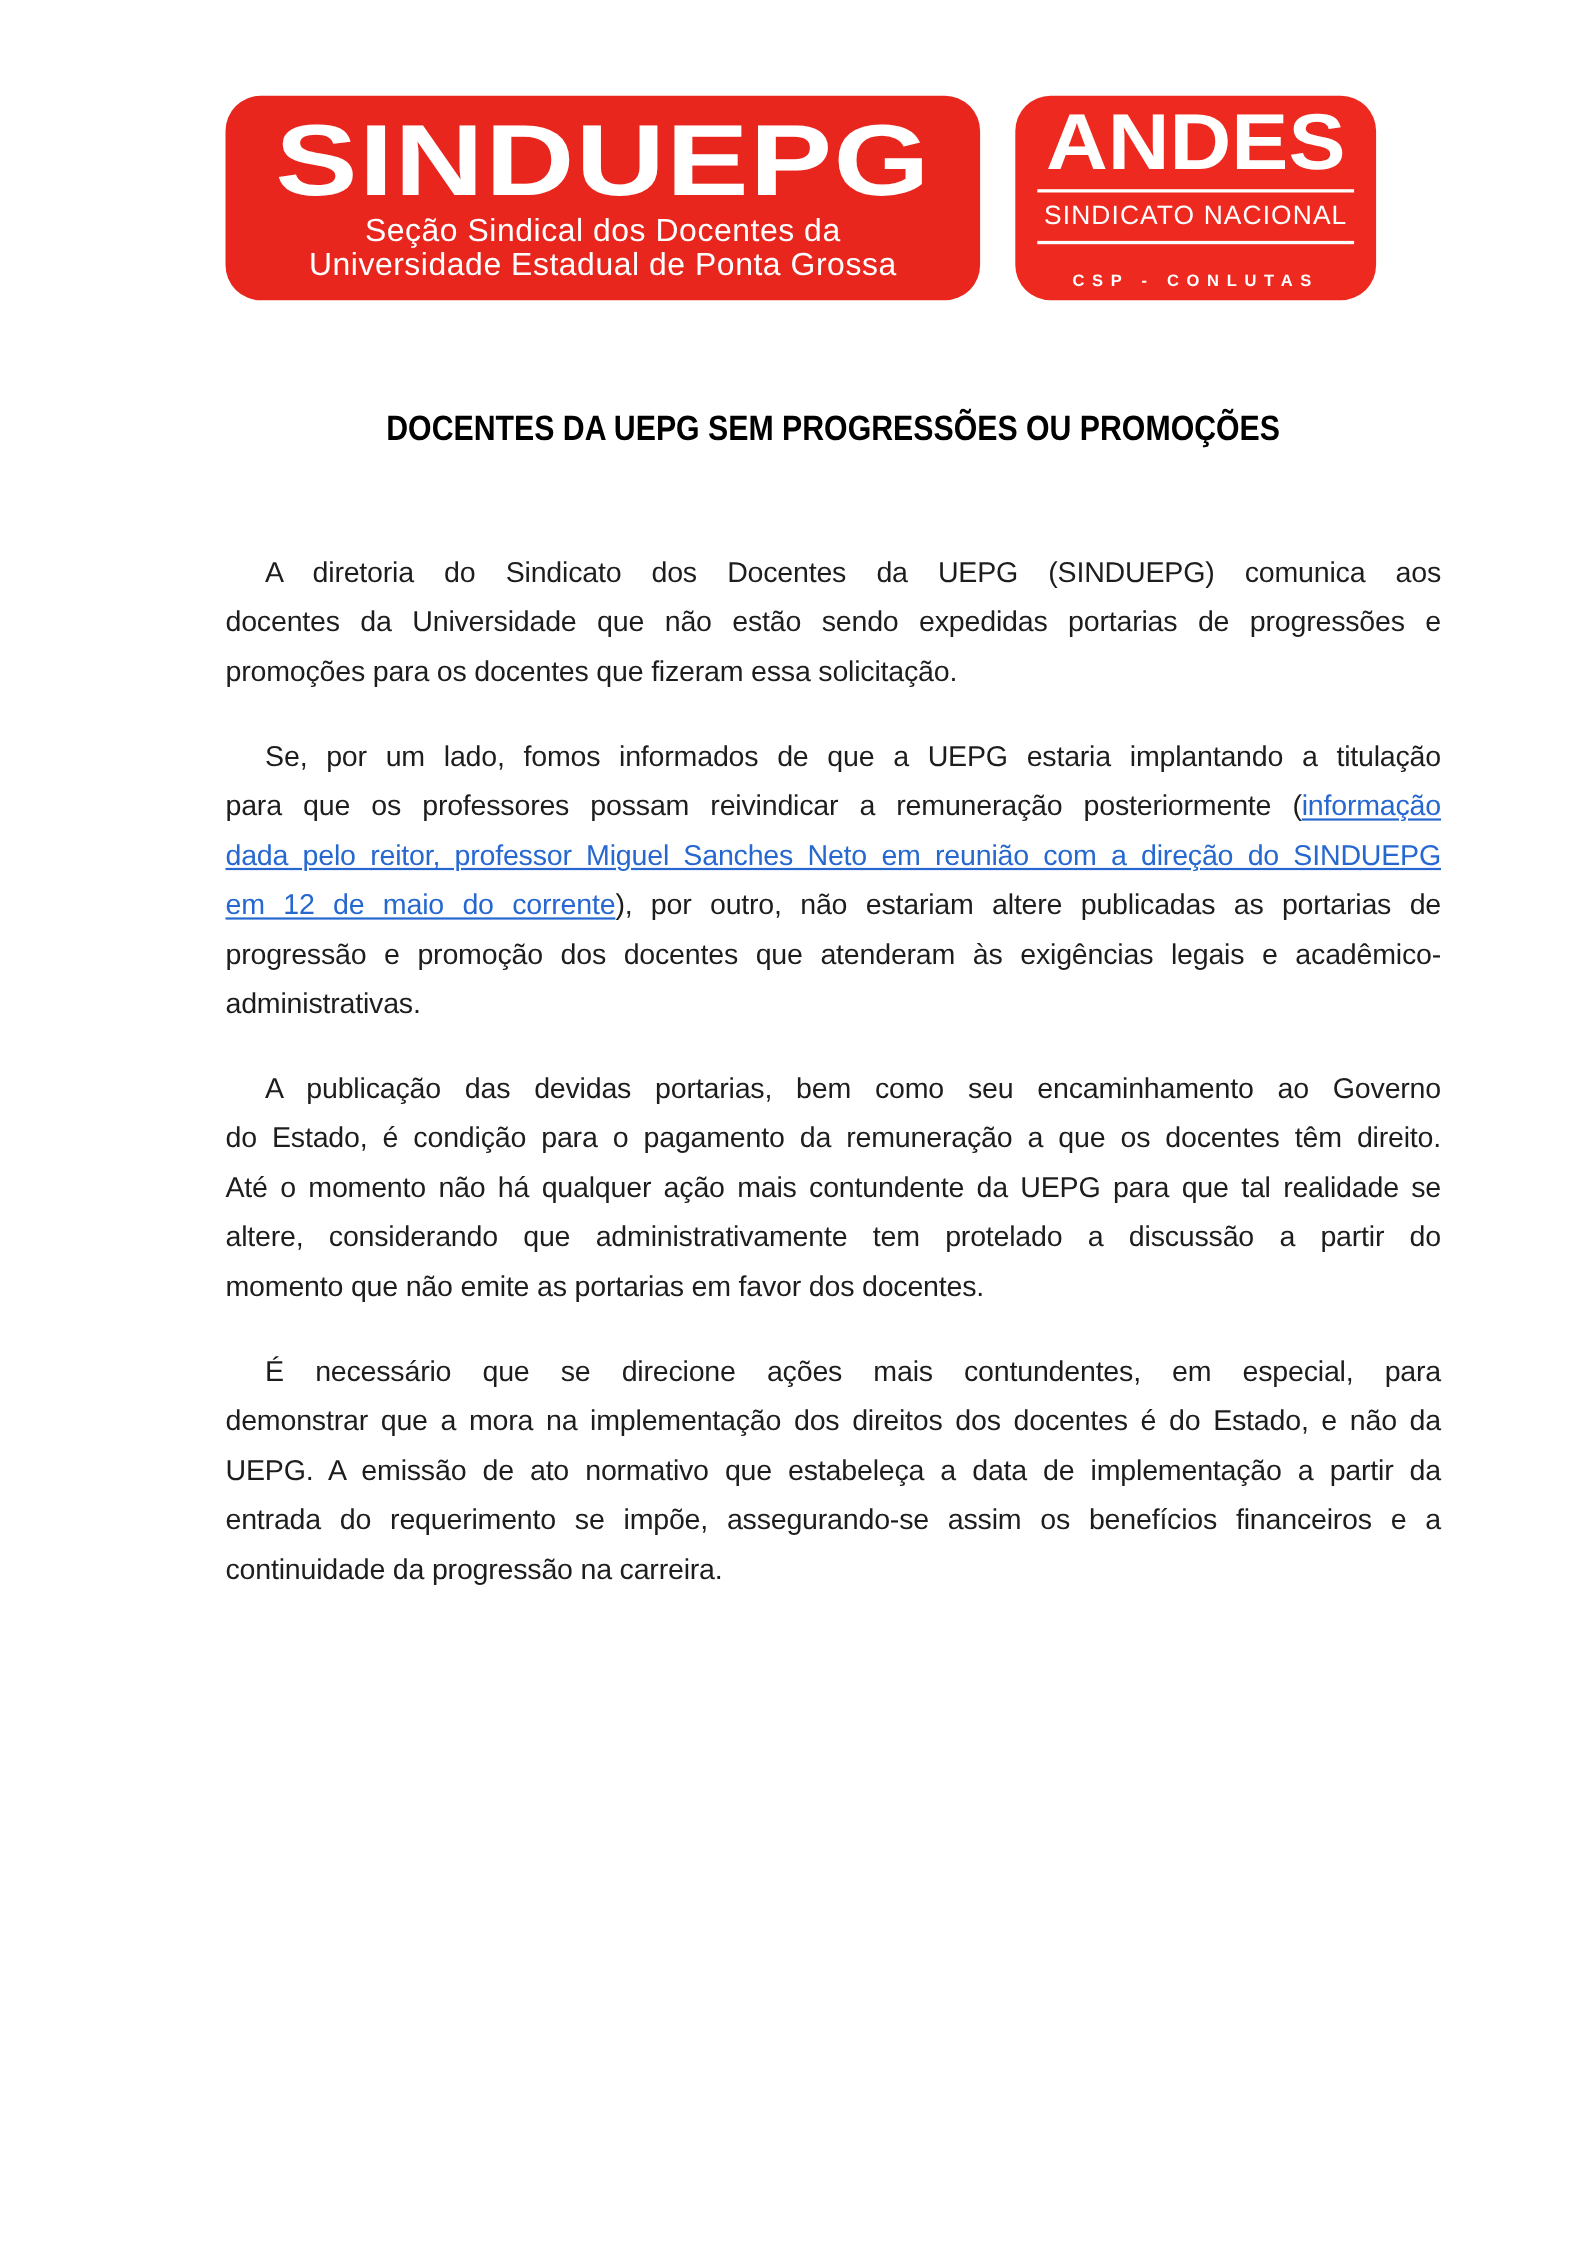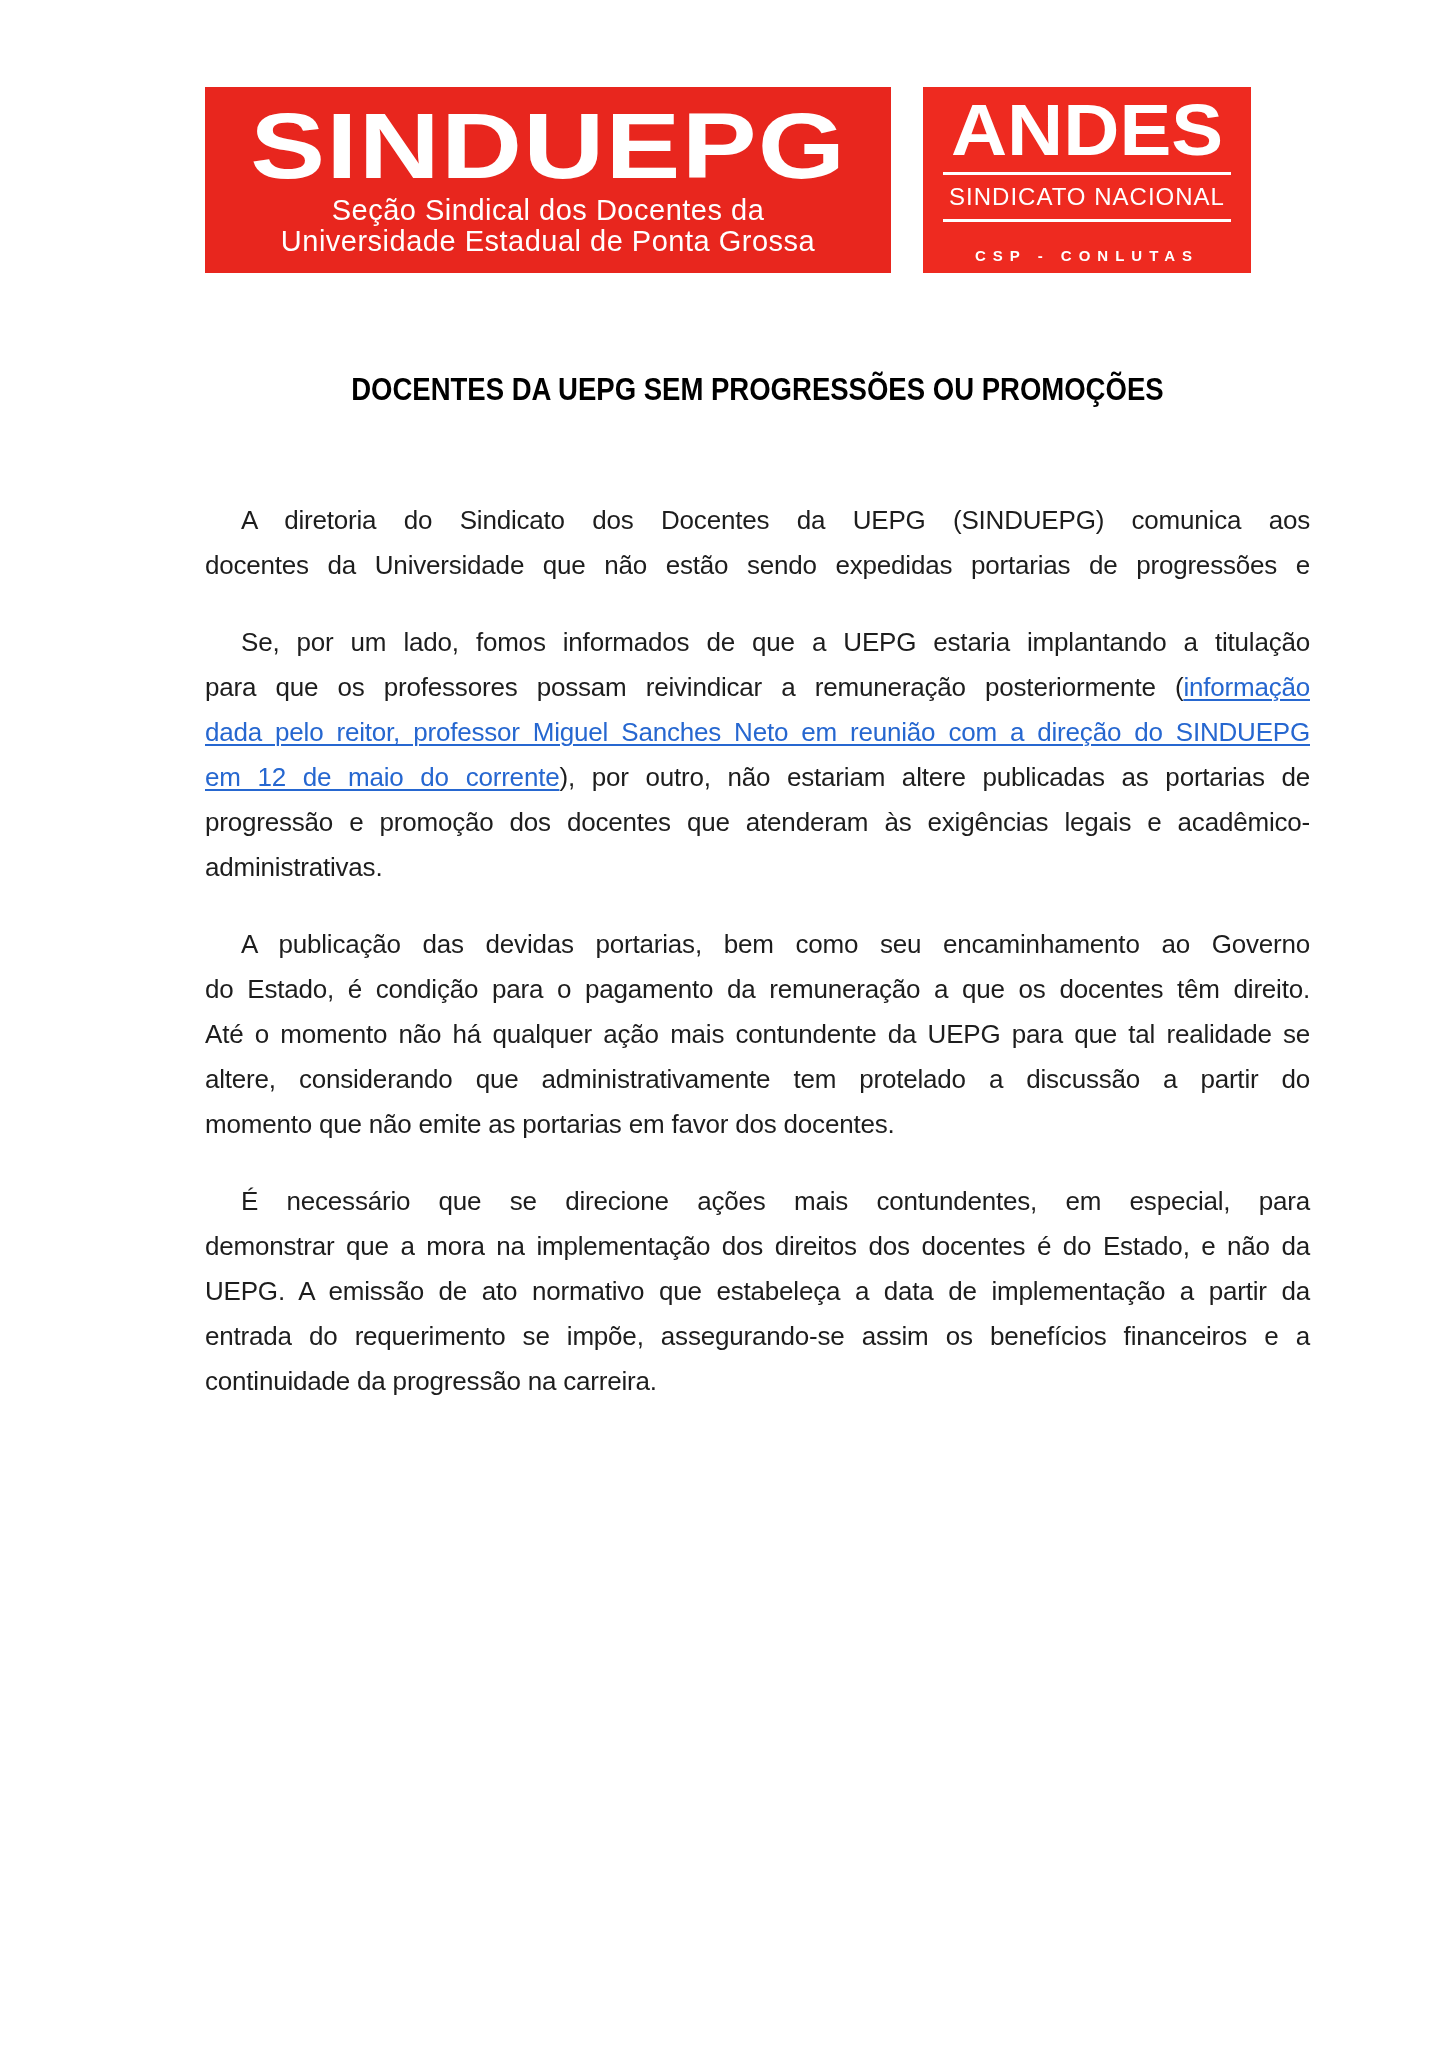--- a/index.html
+++ b/index.html
@@ -21,21 +21,21 @@
   .page{width:1448px;height:2048px;position:relative;background:var(--paper);}
 
   
   .header{
     padding-top:87px;
     margin-left:205px;
     display:flex;
     gap:32px;
     align-items:flex-start;
   }
-  .logo{height:186px;color:#fff;display:flex;flex-direction:column;align-items:center;justify-content:center;overflow:hidden;}
+  .logo{height:186px;color:#fff;display:flex;flex-direction:column;align-items:center;justify-content:center;overflow:hidden;border-radius:32px;}
   .logo-sinduepg{width:686px;background:var(--red-sinduepg);}
   .logo-sinduepg .logo-name{
     font-weight:bold;font-size:92px;line-height:86px;letter-spacing:1px;
     transform:scaleX(1.22);transform-origin:center;white-space:nowrap;
   }
   .logo-sinduepg .logo-sub{
     margin-top:6px;text-align:center;font-size:29px;line-height:31px;letter-spacing:.5px;white-space:nowrap;
   }
   .logo-andes{width:328px;background:var(--red-andes);}
   .logo-andes .logo-name{
@@ -93,20 +93,21 @@
   </div>
 
   <div class="doc-title-wrap">
     <div class="doc-title">DOCENTES DA UEPG SEM PROGRESSÕES OU PROMOÇÕES</div>
   </div>
 
   <div class="doc-body">
       <div class="para">
         <div class="line first"><span>A diretoria do Sindicato dos Docentes da UEPG (SINDUEPG) comunica aos</span></div>
         <div class="line"><span>docentes da Universidade que não estão sendo expedidas portarias de progressões e</span></div>
+        <div class="line last"><span>promoções para os docentes que fizeram essa solicitação.</span></div>
       </div>
       <div class="para">
         <div class="line first"><span>Se, por um lado, fomos informados de que a UEPG estaria implantando a titulação</span></div>
         <div class="line"><span>para que os professores possam reivindicar a remuneração posteriormente (</span><span class="link">informação</span></div>
         <div class="line"><span class="link">dada pelo reitor, professor Miguel Sanches Neto em reunião com a direção do SINDUEPG</span></div>
         <div class="line"><span class="link">em 12 de maio do corrente</span><span>), por outro, não estariam altere publicadas as portarias de</span></div>
         <div class="line"><span>progressão e promoção dos docentes que atenderam às exigências legais e acadêmico-</span></div>
         <div class="line last"><span>administrativas.</span></div>
       </div>
       <div class="para">

